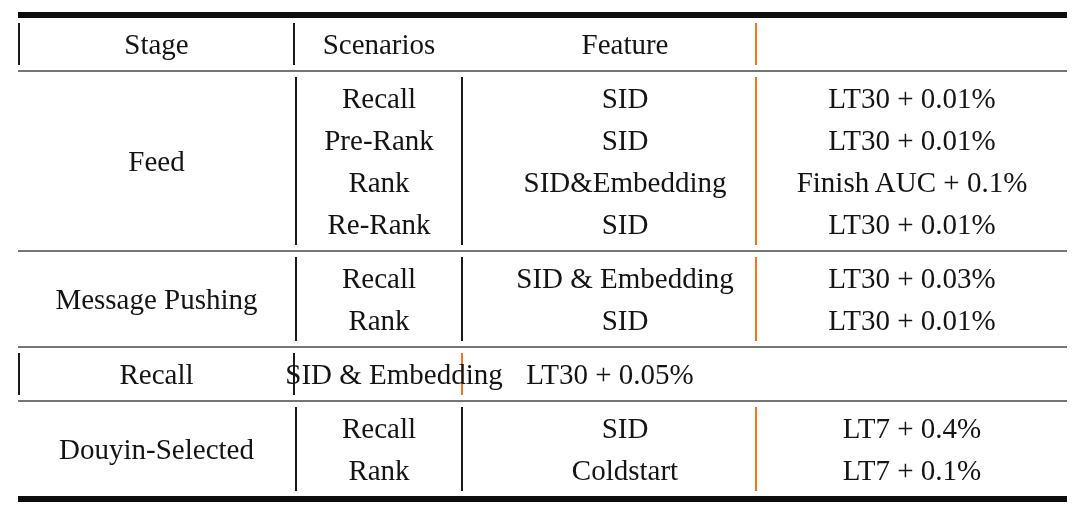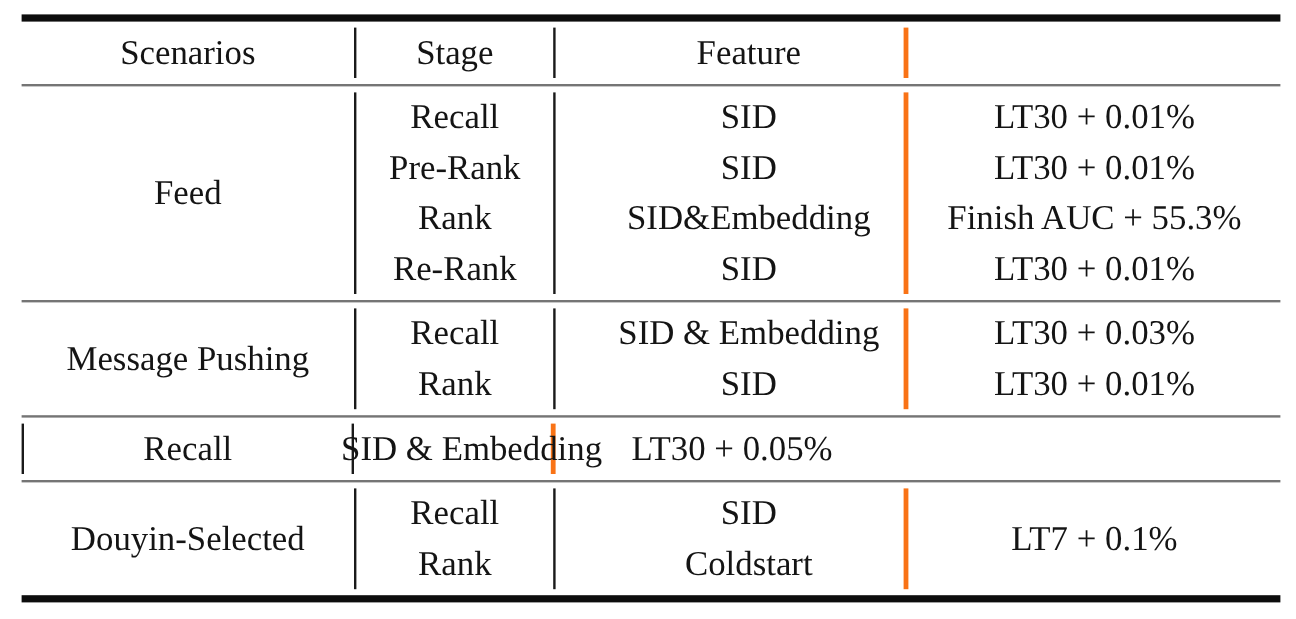--- a/index.html
+++ b/index.html
@@ -37,42 +37,42 @@
     justify-content: center;
     align-items: center;
     text-align: center;
     font-size: 29px;
   }
   .cell.c-stage {
     border-left: 2px solid #1a1a1a;
     border-right: 2px solid #1a1a1a;
   }
   .cell.c-feature {
-    border-right: 4px solid #f97316;
+    border-right: 2px solid #f97316;
     padding-left: 32px;
   }
   .line {
     height: 42px;
     line-height: 42px;
     white-space: nowrap;
   }
 </style>
 </head>
 <body>
 
 <div class="table-wrap">
 
   <div class="rule-thick"></div>
 
   <div class="grid">
+    <div class="cell c-stage">
+      <div class="line">Stage</div>
+    </div>
     <div class="cell">
       <div class="line">Scenarios</div>
-    </div>
-    <div class="cell c-stage">
-      <div class="line">Stage</div>
     </div>
     <div class="cell c-feature">
       <div class="line">Feature</div>
     </div>
   </div>
 
   <div class="rule-thin"></div>
 
   <div class="grid">
     <div class="cell">
@@ -86,21 +86,21 @@
     </div>
     <div class="cell c-feature">
       <div class="line">SID</div>
       <div class="line">SID</div>
       <div class="line">SID&amp;Embedding</div>
       <div class="line">SID</div>
     </div>
     <div class="cell">
       <div class="line">LT30 + 0.01%</div>
       <div class="line">LT30 + 0.01%</div>
-      <div class="line">Finish AUC + 55.3%</div>
+      <div class="line">Finish AUC + 0.1%</div>
       <div class="line">LT30 + 0.01%</div>
     </div>
   </div>
 
   <div class="rule-thin"></div>
 
   <div class="grid">
     <div class="cell">
       <div class="line">Message Pushing</div>
     </div>
@@ -140,19 +140,20 @@
     </div>
     <div class="cell c-stage">
       <div class="line">Recall</div>
       <div class="line">Rank</div>
     </div>
     <div class="cell c-feature">
       <div class="line">SID</div>
       <div class="line">Coldstart</div>
     </div>
     <div class="cell">
+      <div class="line">LT7 + 0.4%</div>
       <div class="line">LT7 + 0.1%</div>
     </div>
   </div>
 
   <div class="rule-thick"></div>
 
 </div>
 
 </body></html>

